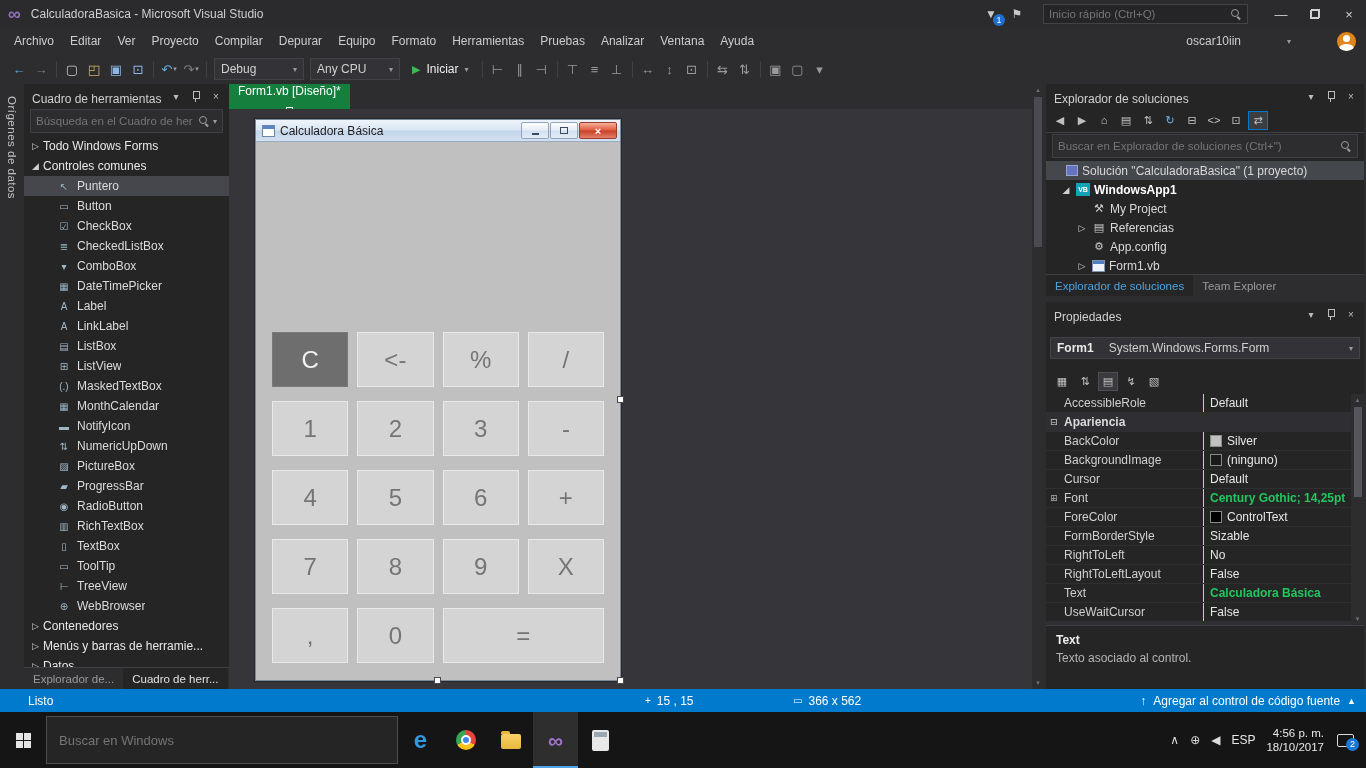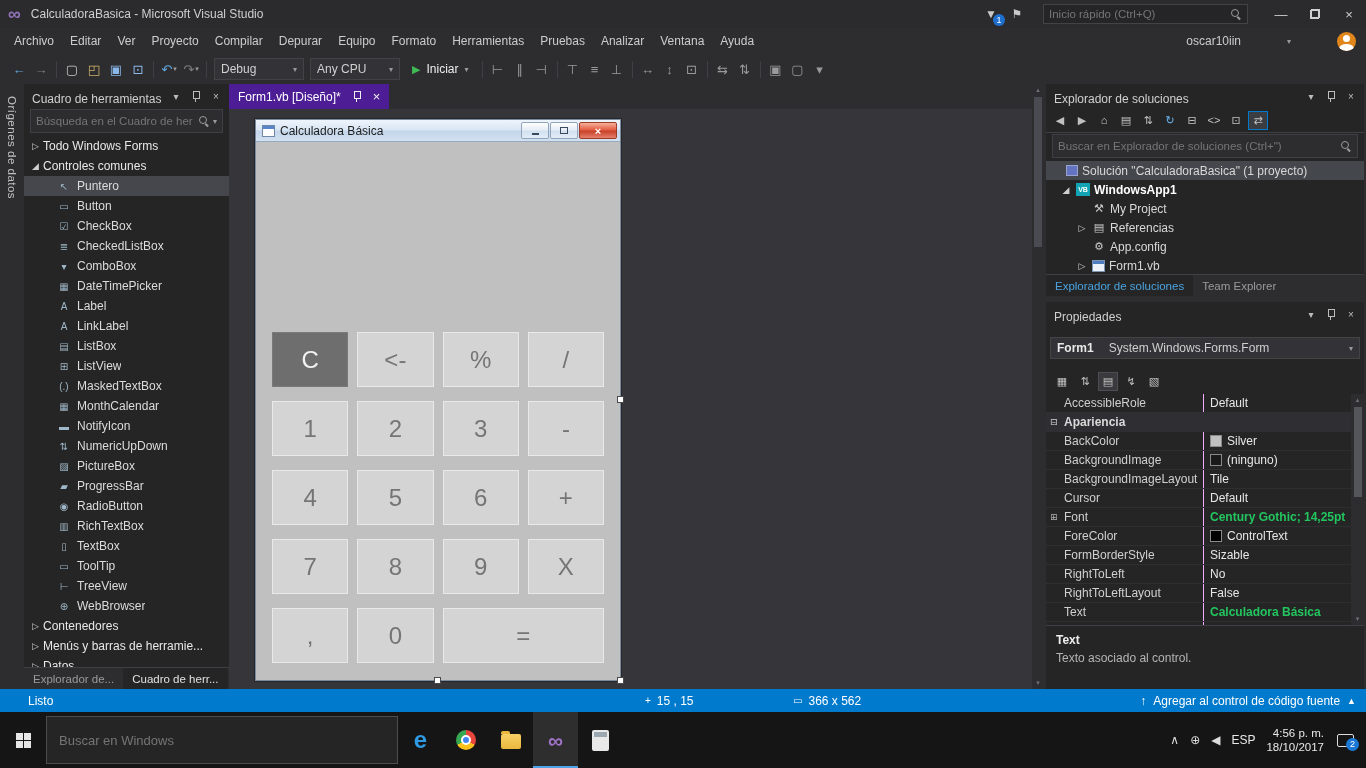--- a/index.html
+++ b/index.html
@@ -71,21 +71,21 @@
   .tbx-row.group .lbl{color:#e8e8e8;}
   .tbx-row.selected{background:#46464d;}
   .panel-tabs{height:22px;display:flex;background:#2d2d30;border-top:1px solid #3f3f46;flex:none;}
   .panel-tab{padding:0 9px;display:flex;align-items:center;font-size:11.5px;color:#9a9a9a;white-space:nowrap;}
   .panel-tab.active{background:#252526;color:#e0e0e0;}
   .sol-tabs .panel-tab.active{background:#252526;color:#4aa3e0;}
 
   
   .doc{flex:1;display:flex;flex-direction:column;min-width:0;background:#35353a;}
   .tabstrip{height:25px;background:#2d2d30;display:flex;flex:none;}
-  .tab{height:25px;background:#4c1d95;color:#fff;display:flex;align-items:center;padding:0 9px;gap:8px;white-space:nowrap;}
+  .tab{height:25px;background:#15803d;color:#fff;display:flex;align-items:center;padding:0 9px;gap:8px;white-space:nowrap;flex-direction:column;}
   .tab .pin-ico::before{border-color:#f0f0f0;}
   .tab .pin-ico::after{background:#f0f0f0;}
   .tab .x{font-size:13px;color:#f0f0f0;}
   .canvas{flex:1;position:relative;background:#35353a;overflow:hidden;}
   .vform{position:absolute;left:26px;top:10px;width:366px;height:562px;background:#c0c0c0;border:1px solid #7a8b9e;box-shadow:0 0 0 1px rgba(0,0,0,.25);display:flex;flex-direction:column;}
   .vform-tb{height:22px;background:linear-gradient(#eef4fb,#d9e6f4 48%,#c3d5e9 52%,#d2e1f1);display:flex;align-items:center;padding:0 3px 0 6px;gap:5px;border-bottom:1px solid #98aabf;flex:none;}
   .vform-ico{width:13px;height:12px;background:#fdfdfd;border:1px solid #6f87a8;position:relative;flex:none;}
   .vform-ico::before{content:"";position:absolute;left:0;right:0;top:0;height:3px;background:#5a84c8;}
   .vform-title{flex:1;color:#1c1c1c;font-size:12px;white-space:nowrap;overflow:hidden;}
   .vbtns{display:flex;gap:1px;}
@@ -796,30 +796,20 @@
                 <div class="pname">
 
                   <span>BackgroundImage</span>
                 </div>
                 <div class="pval">
                   <span class="swatch" style="background: rgb(26, 26, 26);"></span>
                   <span>(ninguno)</span>
                 </div>
               </div>
 
-              <div class="prow">
-                <div class="pname">
-
-                  <span>BackgroundImageLayout</span>
-                </div>
-                <div class="pval">
-
-                  <span>Tile</span>
-                </div>
-              </div>
 
               <div class="prow">
                 <div class="pname">
 
                   <span>Cursor</span>
                 </div>
                 <div class="pval">
 
                   <span>Default</span>
                 </div>

